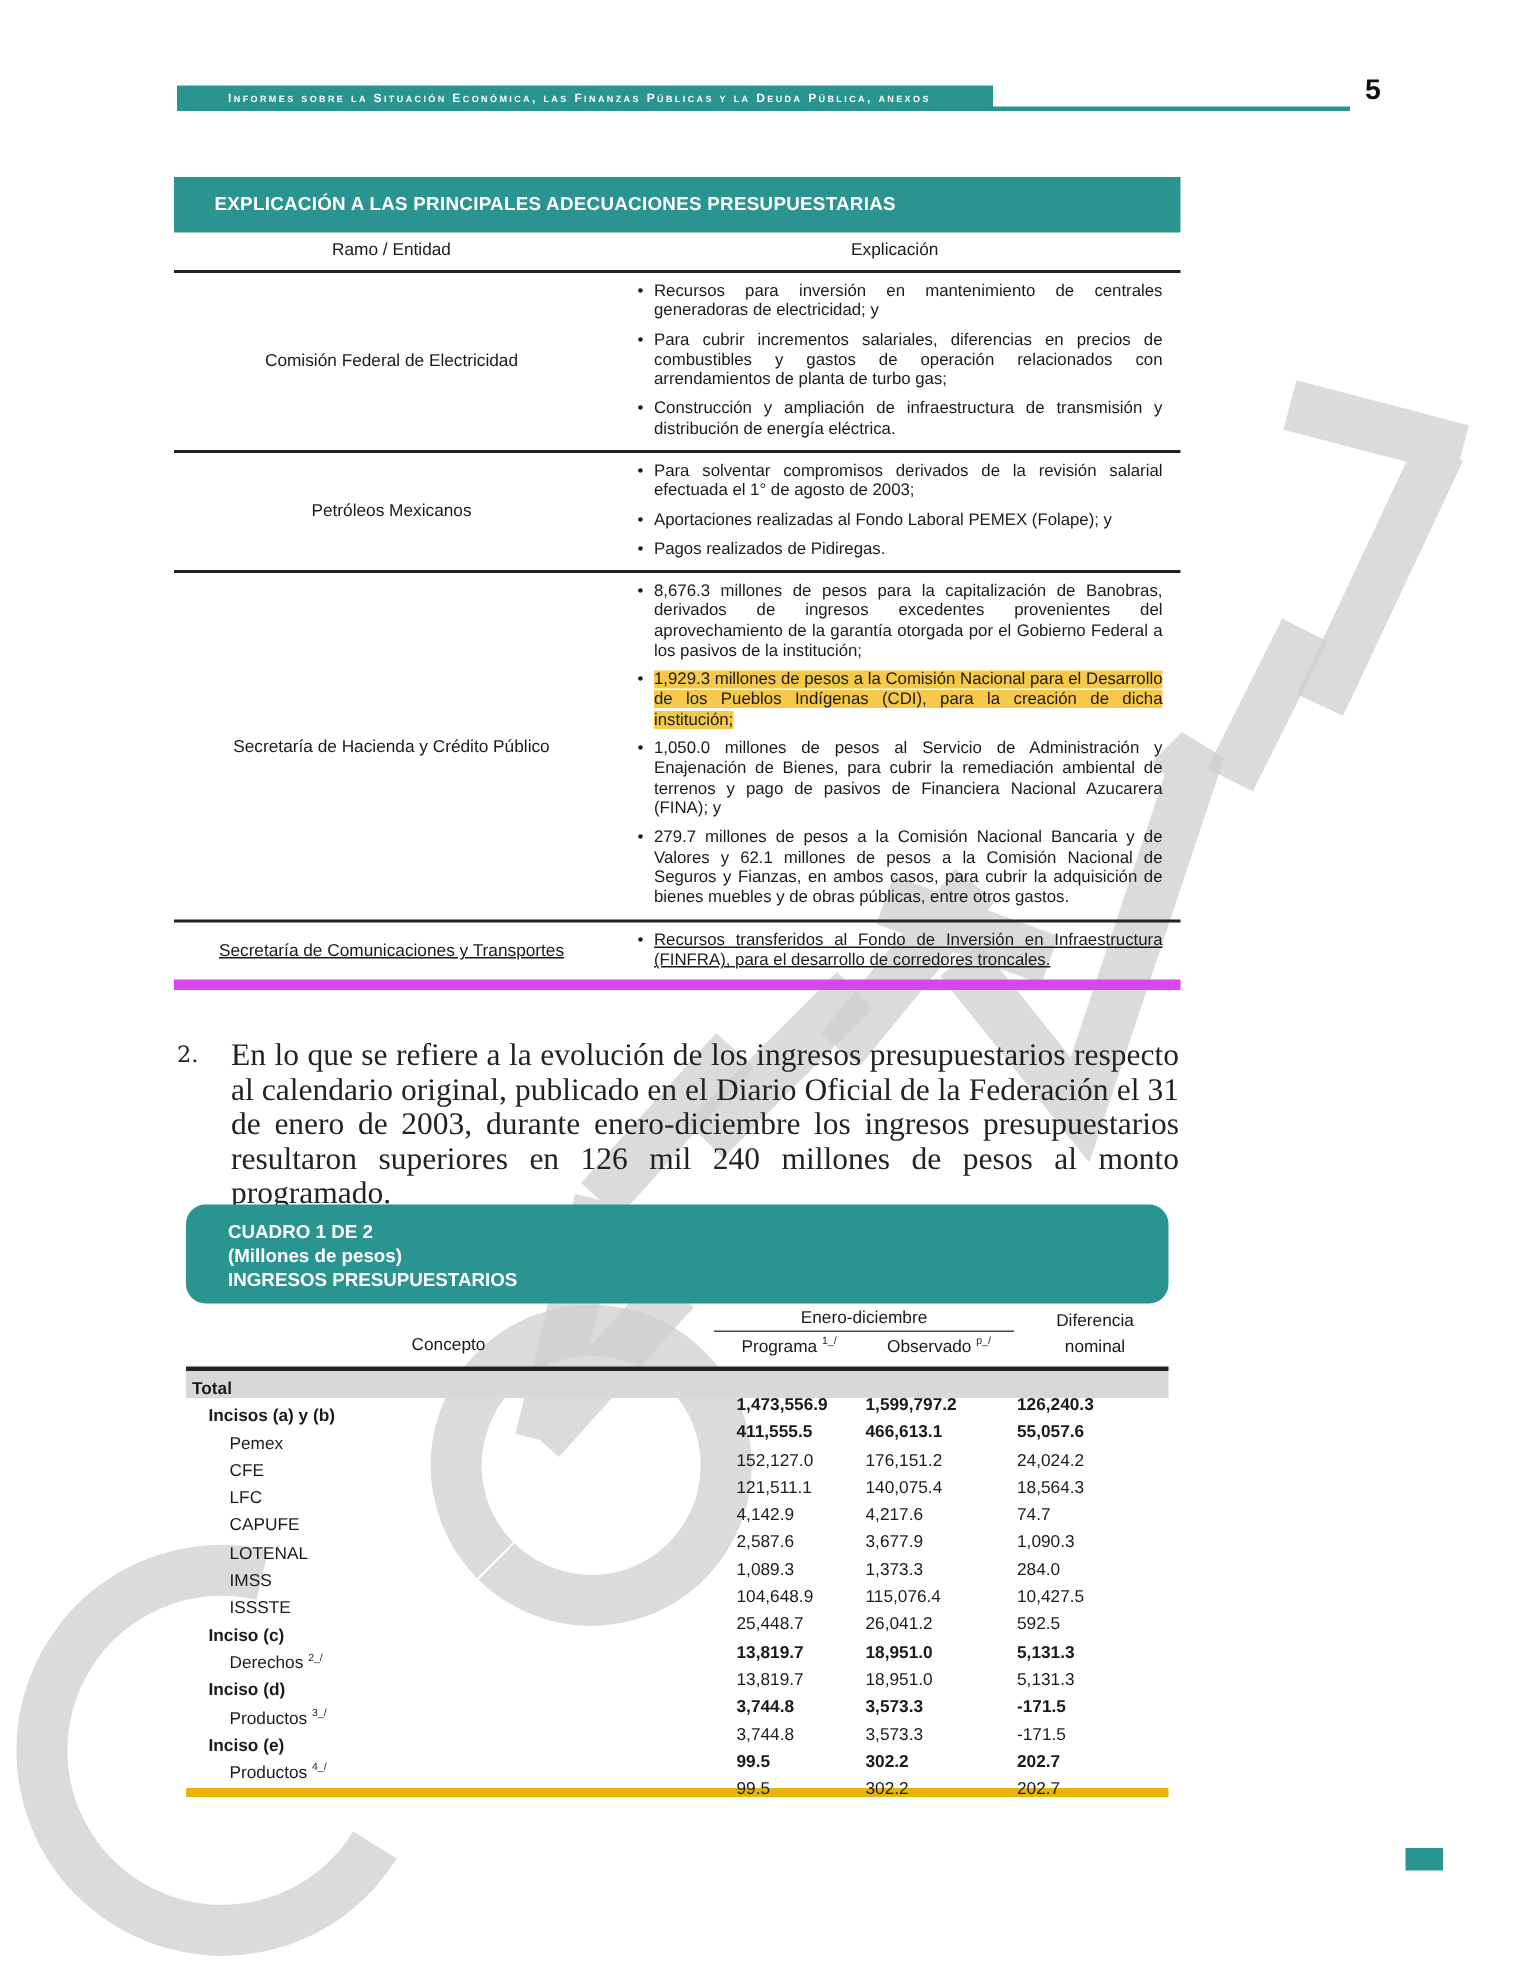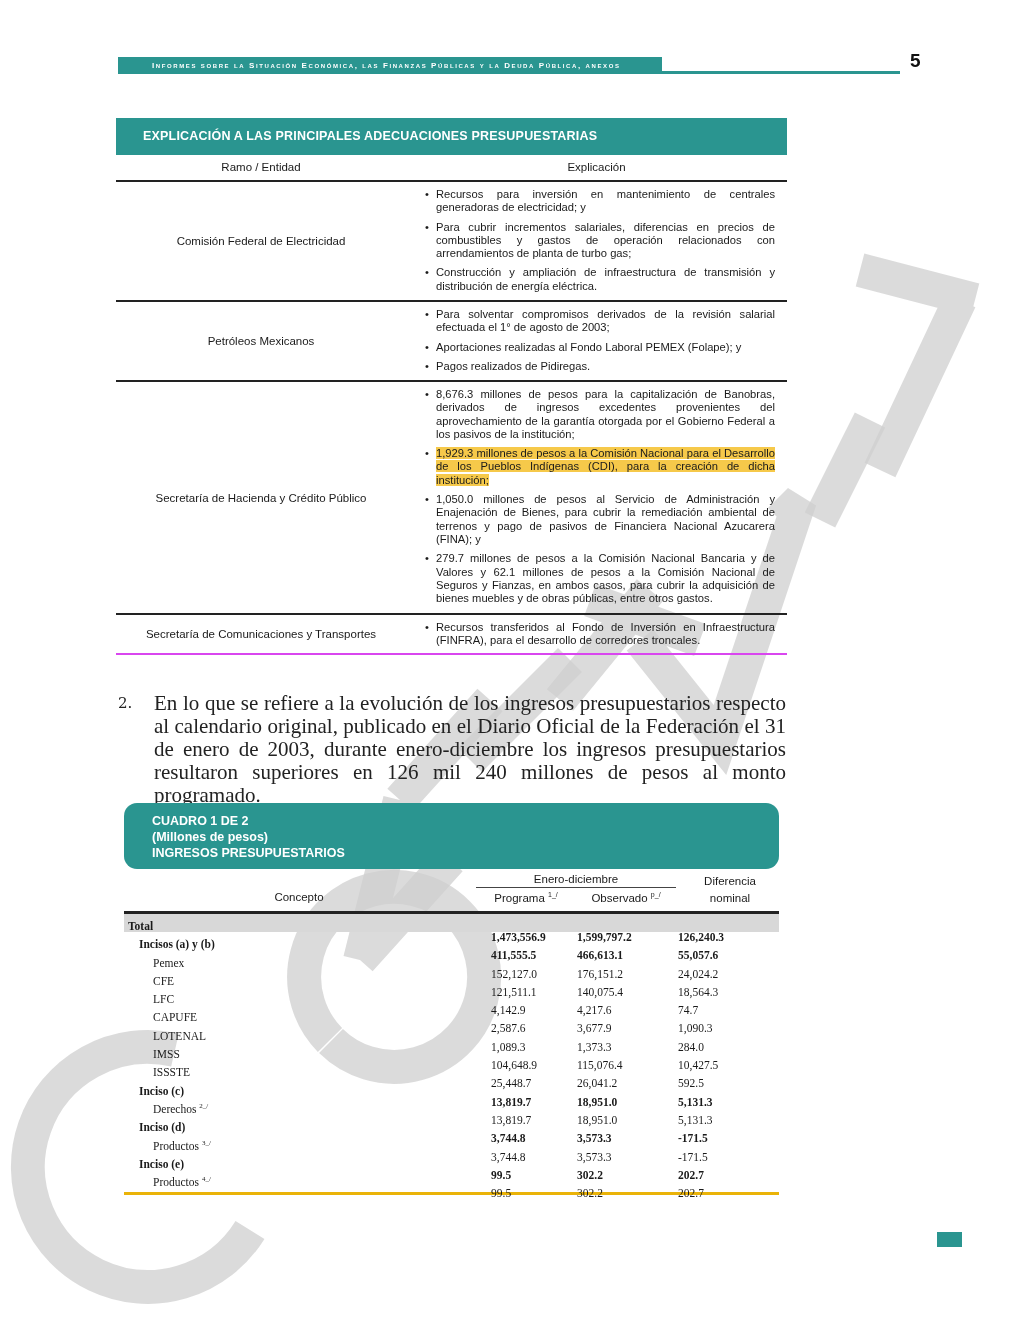--- a/index.html
+++ b/index.html
@@ -25,21 +25,21 @@
   .t1-title {
     background: #2a9590; color: #fff; height: 37px; line-height: 37px;
     padding-left: 27px; font-weight: bold; font-size: 12.5px; letter-spacing: 0.2px;
   }
   .t1-head { display: flex; height: 25px; line-height: 25px; font-size: 11.5px; border-bottom: 2px solid #222; }
   .t1-head .c1 { width: 290px; text-align: center; }
   .t1-head .c2 { flex: 1; text-align: center; }
   .t1-row { display: flex; border-bottom: 2px solid #222; }
   .t1-row .c1 { width: 290px; display: flex; align-items: center; justify-content: center; font-size: 11.5px; text-align: center; }
   .t1-row .c2 { flex: 1; padding: 6px 12px 4px 20px; }
-  .t1-row:last-child { border-bottom: 2px solid #d946ef; }
+  .t1-row:last-child { border-bottom: 7px solid #d946ef; text-decoration: underline; }
   .bullet {
     position: relative; padding-left: 10px; font-size: 11.2px; line-height: 13.3px;
     text-align: justify; margin-bottom: 6px;
   }
   .bullet:last-child { margin-bottom: 2px; }
   .bullet::before { content: "•"; position: absolute; left: -1px; top: 0; }
   .hl { background: #f6c94a; }
   
   .para {
     position: absolute; left: 118px; top: 692px; width: 668px;
@@ -53,21 +53,21 @@
     background: #2a9590; color: #fff; height: 66px; padding: 10px 0 0 28px; box-sizing: border-box;
     font-weight: bold; font-size: 12.5px; line-height: 16px; border-radius: 13px;
   }
   .t2-head { position: relative; height: 42px; font-size: 11.5px; border-bottom: 3px solid #222; }
   .t2-head .concept { position: absolute; left: 0; width: 350px; top: 22px; text-align: center; }
   .t2-head .enero { position: absolute; left: 352px; width: 200px; top: 4px; text-align: center; padding-bottom: 2px; border-bottom: 1px solid #444; }
   .t2-head .prog { position: absolute; left: 352px; width: 100px; top: 22px; text-align: center; }
   .t2-head .obs { position: absolute; left: 452px; width: 100px; top: 22px; text-align: center; }
   .t2-head .dif { position: absolute; left: 556px; width: 100px; top: 4px; text-align: center; line-height: 17px; }
   sup { font-size: 7px; vertical-align: 5px; }
-  .t2-body { border-bottom: 3px solid #eab308; padding-bottom: 4px; font-family: Liberation Serif, serif; }
+  .t2-body { border-bottom: 6px solid #eab308; padding-bottom: 4px; }
   .t2-row { display: flex; height: 18.3px; line-height: 18.3px; font-size: 11.5px; }
   .t2-row .lbl { flex: 1; }
   .t2-row .v { width: 101px; text-align: left; margin-top: 14px; }
   .t2-row .v.p { width: 86px; }
   .t2-row .v.o { width: 101px; }
   .t2-row .v.d { width: 101px; padding-right: 28px; box-sizing: border-box; }
   .t2-row.total { background: #d8d8d8; font-weight: bold; }
   .t2-row.level1 { font-weight: bold; }
   .t2-row.level1 .lbl { padding-left: 15px; }
   .t2-row.level2 .lbl { padding-left: 29px; }

